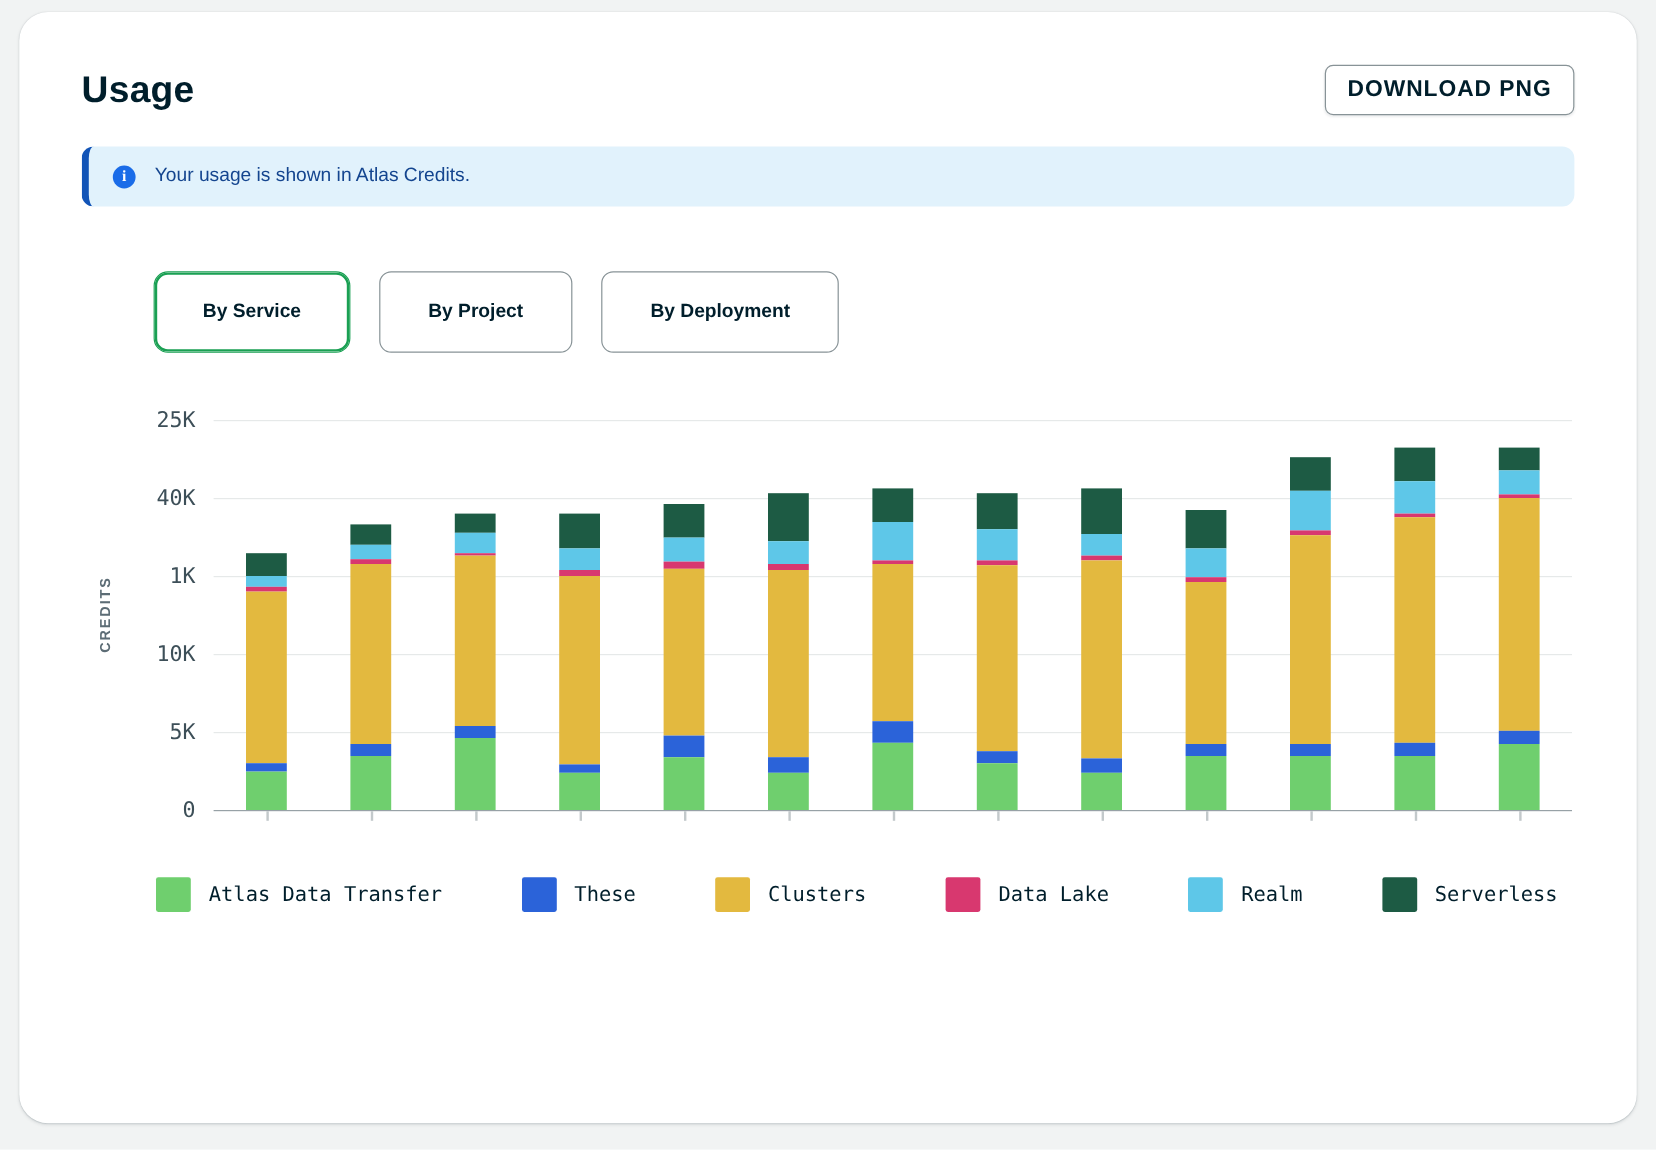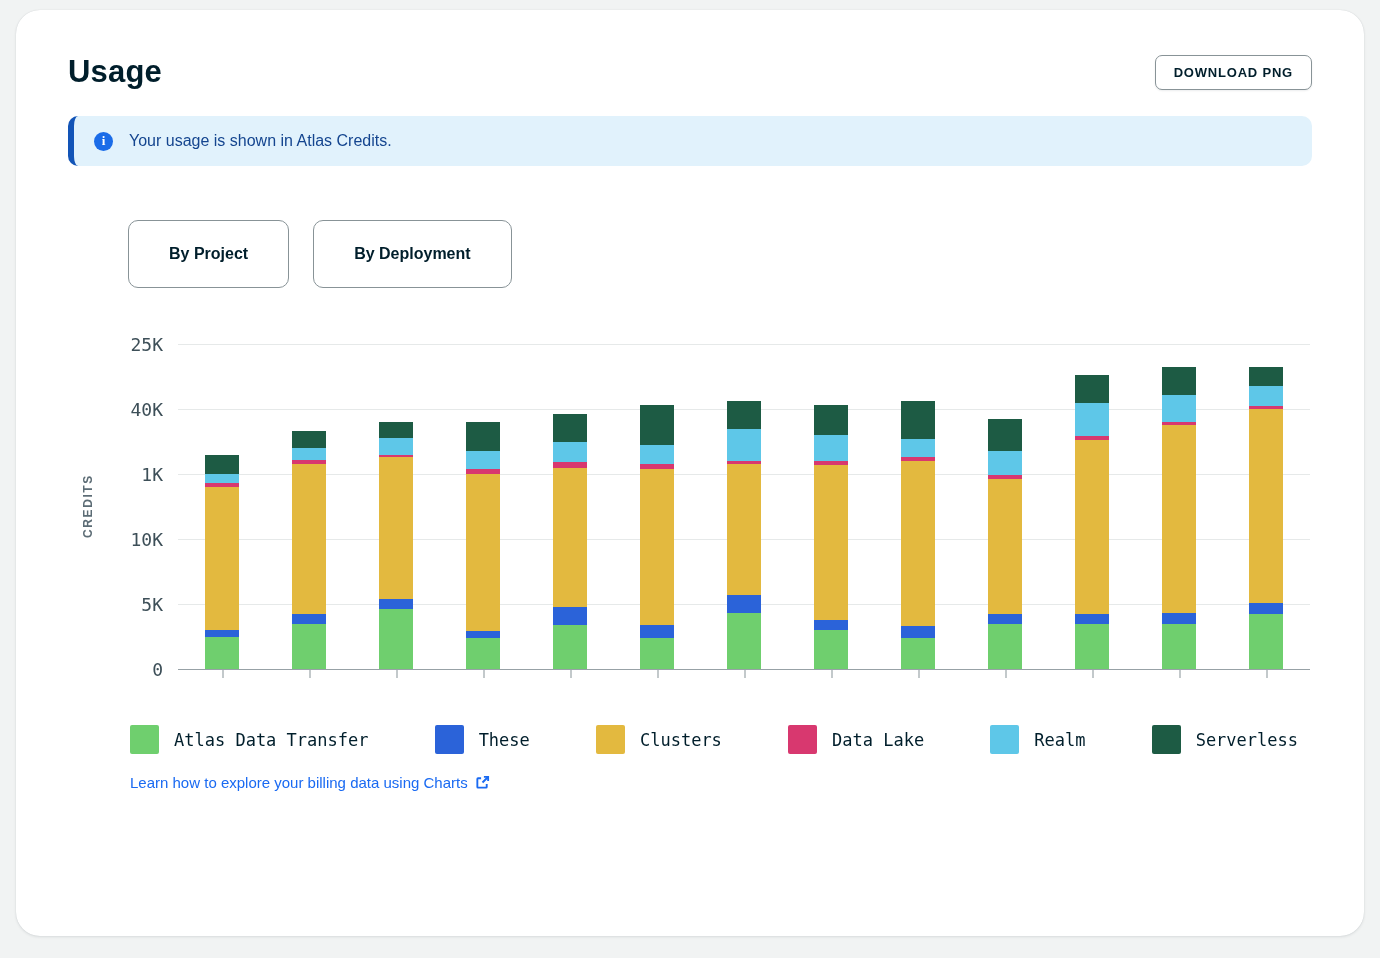--- a/index.html
+++ b/index.html
@@ -21,21 +21,21 @@
   }
   
   .card-header { display: flex; align-items: center; justify-content: space-between; }
   .page-title { font-size: 31px; font-weight: 700; color: var(--heading, #001e2b); letter-spacing: 0.2px; }
   .download-btn {
     background: #ffffff;
     border: 1px solid var(--border-gray, #889397);
     border-radius: 7px;
     padding: 9px 18px;
     font-family: "Liberation Sans", sans-serif;
-    font-size: 13px;
+    font-size: 19px;
     font-weight: 700;
     letter-spacing: 0.8px;
     color: #001e2b;
     cursor: pointer;
     box-shadow: 0 1px 2px rgba(0,30,43,0.08);
   }
   
   .info-banner {
     margin-top: 26px;
     background: var(--banner-bg, #e1f2fc);
@@ -150,20 +150,21 @@
     <h1 class="page-title">Usage</h1>
     <button class="download-btn">DOWNLOAD PNG</button>
   </div>
 
   <div class="info-banner">
     <span class="info-icon">i</span>
     <span class="info-text">Your usage is shown in Atlas Credits.</span>
   </div>
 
   <div class="toggle-row">
+    <button class="toggle active">By Service</button>
     <button class="toggle">By Project</button>
     <button class="toggle">By Deployment</button>
   </div>
 
   <div class="chart-area">
     <div class="y-axis-title">CREDITS</div>
     <div class="plot" id="plot">
         <div class="gridline zero" style="top: 325px;"></div>
         <div class="ytick" style="top: 325px;">0</div>
         <div class="gridline" style="top: 260px;"></div>
@@ -345,24 +346,14 @@
         <span class="swatch" style="background: rgb(94, 199, 232);"></span>
         <span class="legend-label">Realm</span>
       </div>
       <div class="legend-item">
         <span class="swatch" style="background: rgb(29, 91, 68);"></span>
         <span class="legend-label">Serverless</span>
       </div>
     </div>
 
 
-  <a class="charts-link">
-    <span>Learn how to explore your billing data using Charts</span>
-    <span class="ext-icon">
-      <svg viewBox="0 0 16 16" width="15" height="15" aria-hidden="true">
-        <path d="M6.5 3.5H3.2c-.4 0-.7.3-.7.7v8.6c0 .4.3.7.7.7h8.6c.4 0 .7-.3.7-.7V9.5" fill="none" stroke="currentColor" stroke-width="2"></path>
-        <path d="M9.5 2h4.5v4.5" fill="none" stroke="currentColor" stroke-width="2"></path>
-        <path d="M13.6 2.4 8 8" fill="none" stroke="currentColor" stroke-width="2"></path>
-      </svg>
-    </span>
-  </a>
 
 </div>
 
 </body></html>

